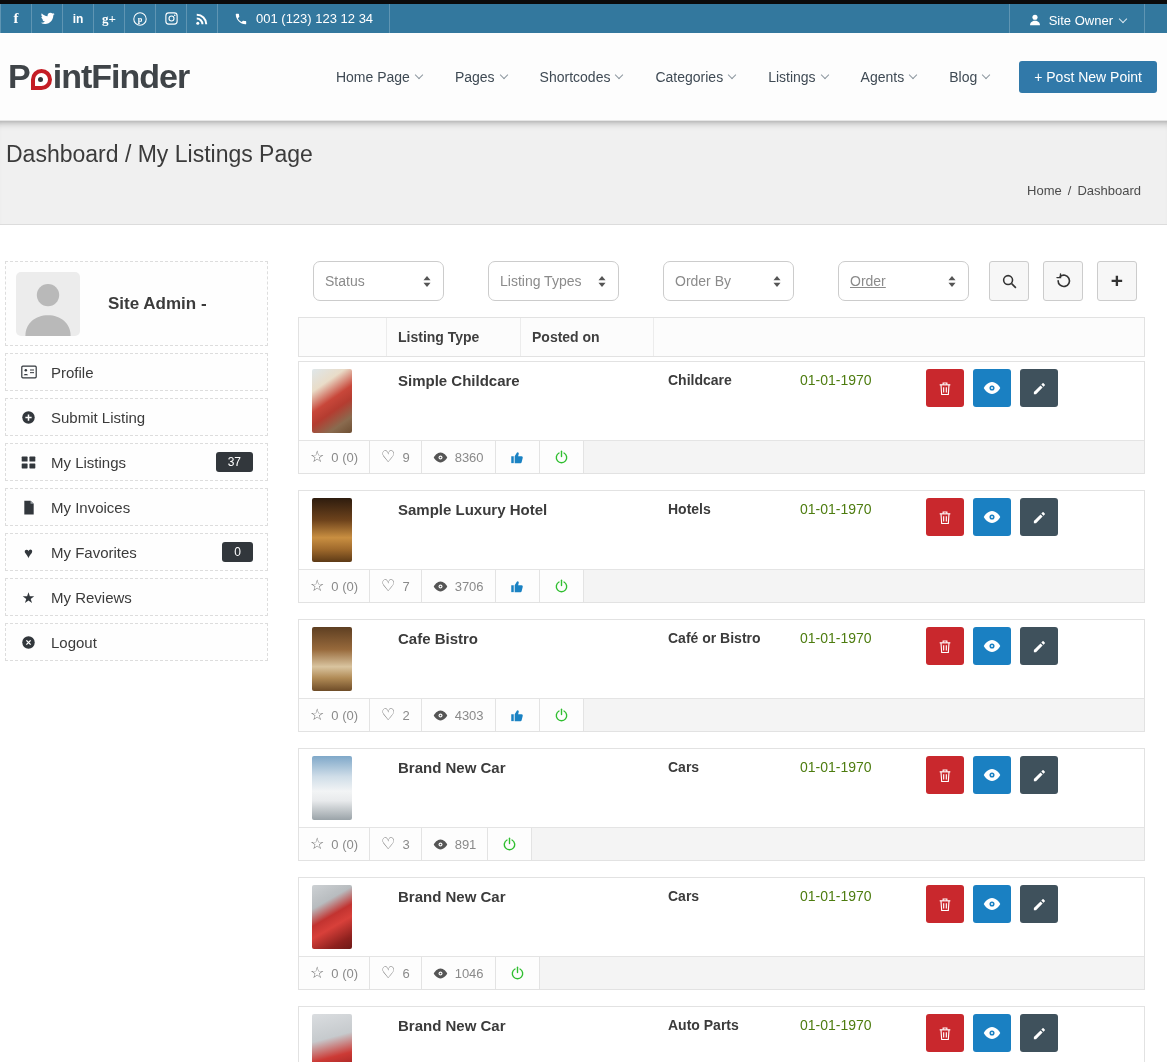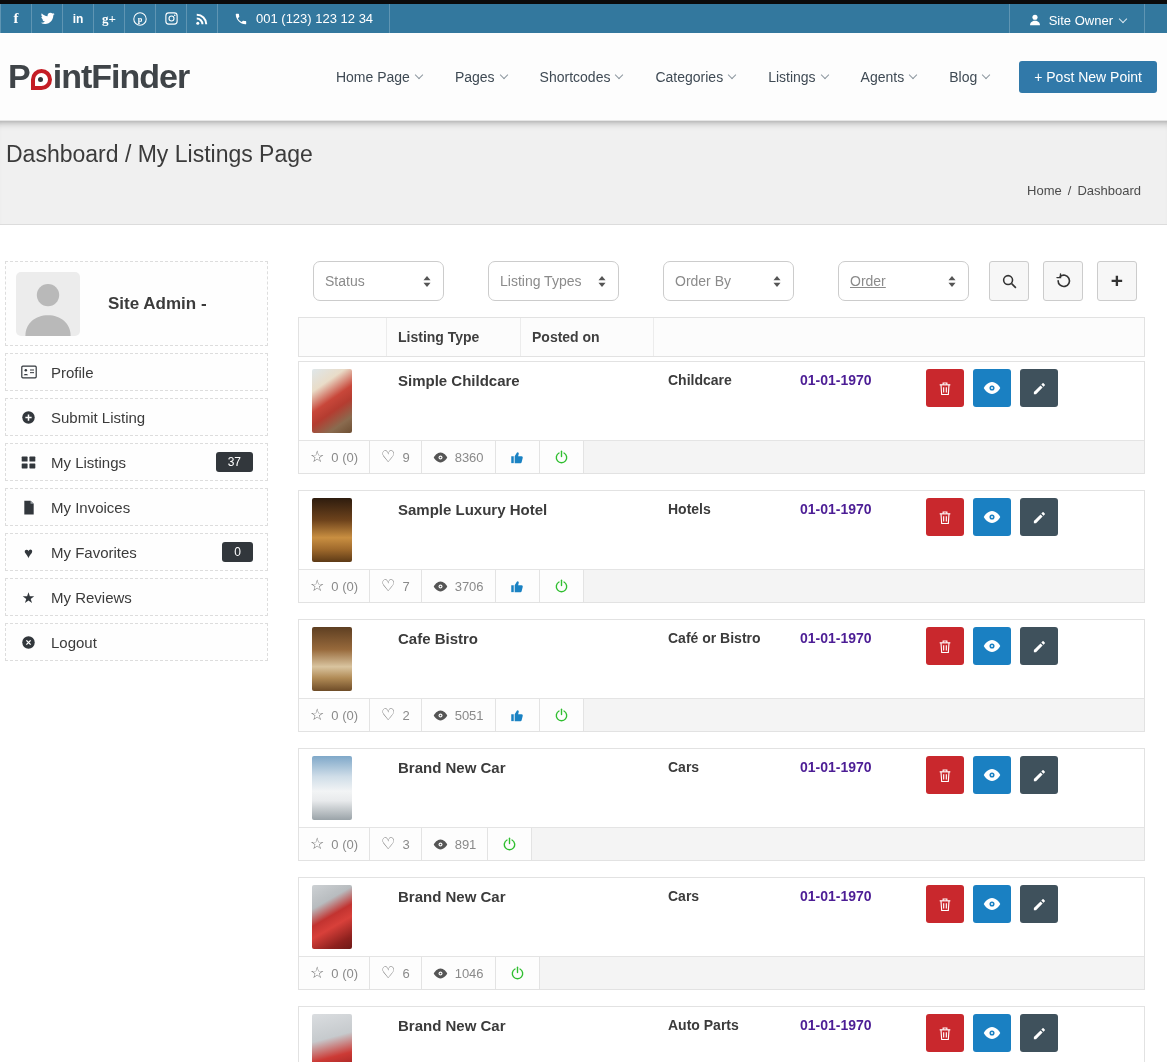--- a/index.html
+++ b/index.html
@@ -89,21 +89,21 @@
   .col-date { width:133px; flex:none; }
   .col-act { flex:1; }
 
   .card { border:1px solid #e2e2e2; margin-bottom:16px; background:#fff; }
   .card-main { display:flex; height:78px; }
   .c-img { width:88px; flex:none; padding:7px 0 0 13px; }
   .thumb { width:40px; height:64px; border-radius:2px; cursor:pointer; }
   .c-info { width:268px; flex:none; padding:10px 0 0 11px; }
   .title-link { font-size:15px; font-weight:bold; color:#3b3b3b; cursor:pointer; }
   .c-type { width:134px; flex:none; padding:10px 0 0 13px; font-size:14px; font-weight:bold; }
-  .c-date { width:133px; flex:none; padding:10px 0 0 11px; font-size:14px; color:#4c1d95;font-weight:bold; }
+  .c-date { width:133px; flex:none; padding:10px 0 0 11px; font-size:14px; color:#4d7c0f; }
   .c-actions { flex:1; display:flex; padding:7px 0 0 4px; gap:9px; align-items:flex-start; }
   .act { width:38px; height:38px; border-radius:3px; display:flex; align-items:center; justify-content:center; }
   .act.red { background:#c9282d; }
   .act.blue { background:#1a80c2; }
   .act.dark { background:#3f515c; }
 
   .card-stats { display:flex; height:33px; border-top:1px solid #e4e4e4; background:#f4f4f4; }
   .stat { display:flex; align-items:center; gap:7px; padding:0 11px; background:#fdfdfd;
     border-right:1px solid #e3e3e3; font-size:13px; color:#8a8a8a; }
   .sticon { font-size:16px; color:#6d6d6d; line-height:1; }
@@ -525,21 +525,21 @@
       <div class="stat">
         <span class="sticon">♡</span>
               <span>2</span>
       </div>
       <div class="stat">
         <svg width="15" height="11" viewBox="0 0 24 18">
                 <path d="M12 1C6.5 1 2.3 6.5 1 9c1.3 2.5 5.5 8 11 8s9.7-5.5 11-8c-1.3-2.5-5.5-8-11-8z" fill="#555"></path>
                 <circle cx="12" cy="9" r="3.2" fill="#fdfdfd"></circle>
                 <circle cx="12" cy="9" r="1.4" fill="#555"></circle>
               </svg>
-        <span>5051</span>
+        <span>4303</span>
       </div>
       <div class="stat iconcell thumbcell">
         <svg width="15" height="15" viewBox="0 0 24 24" fill="#1a82c3">
                 <path d="M2 10h4v11H2z"></path>
                 <path d="M7.5 21h9.2c.9 0 1.7-.6 1.9-1.5l1.8-7A2 2 0 0 0 18.5 10H13l1-4.2c.2-1-.5-2.3-1.8-2.3-.5 0-1 .3-1.3.7L7.5 10v11z"></path>
               </svg>
       </div>
       <div class="stat iconcell powercell">
         <svg width="15" height="15" viewBox="0 0 24 24" fill="none" stroke="#2fbe2f" stroke-width="2.2" stroke-linecap="round">
                 <path d="M8 4.8a8.3 8.3 0 1 0 8 0"></path>

